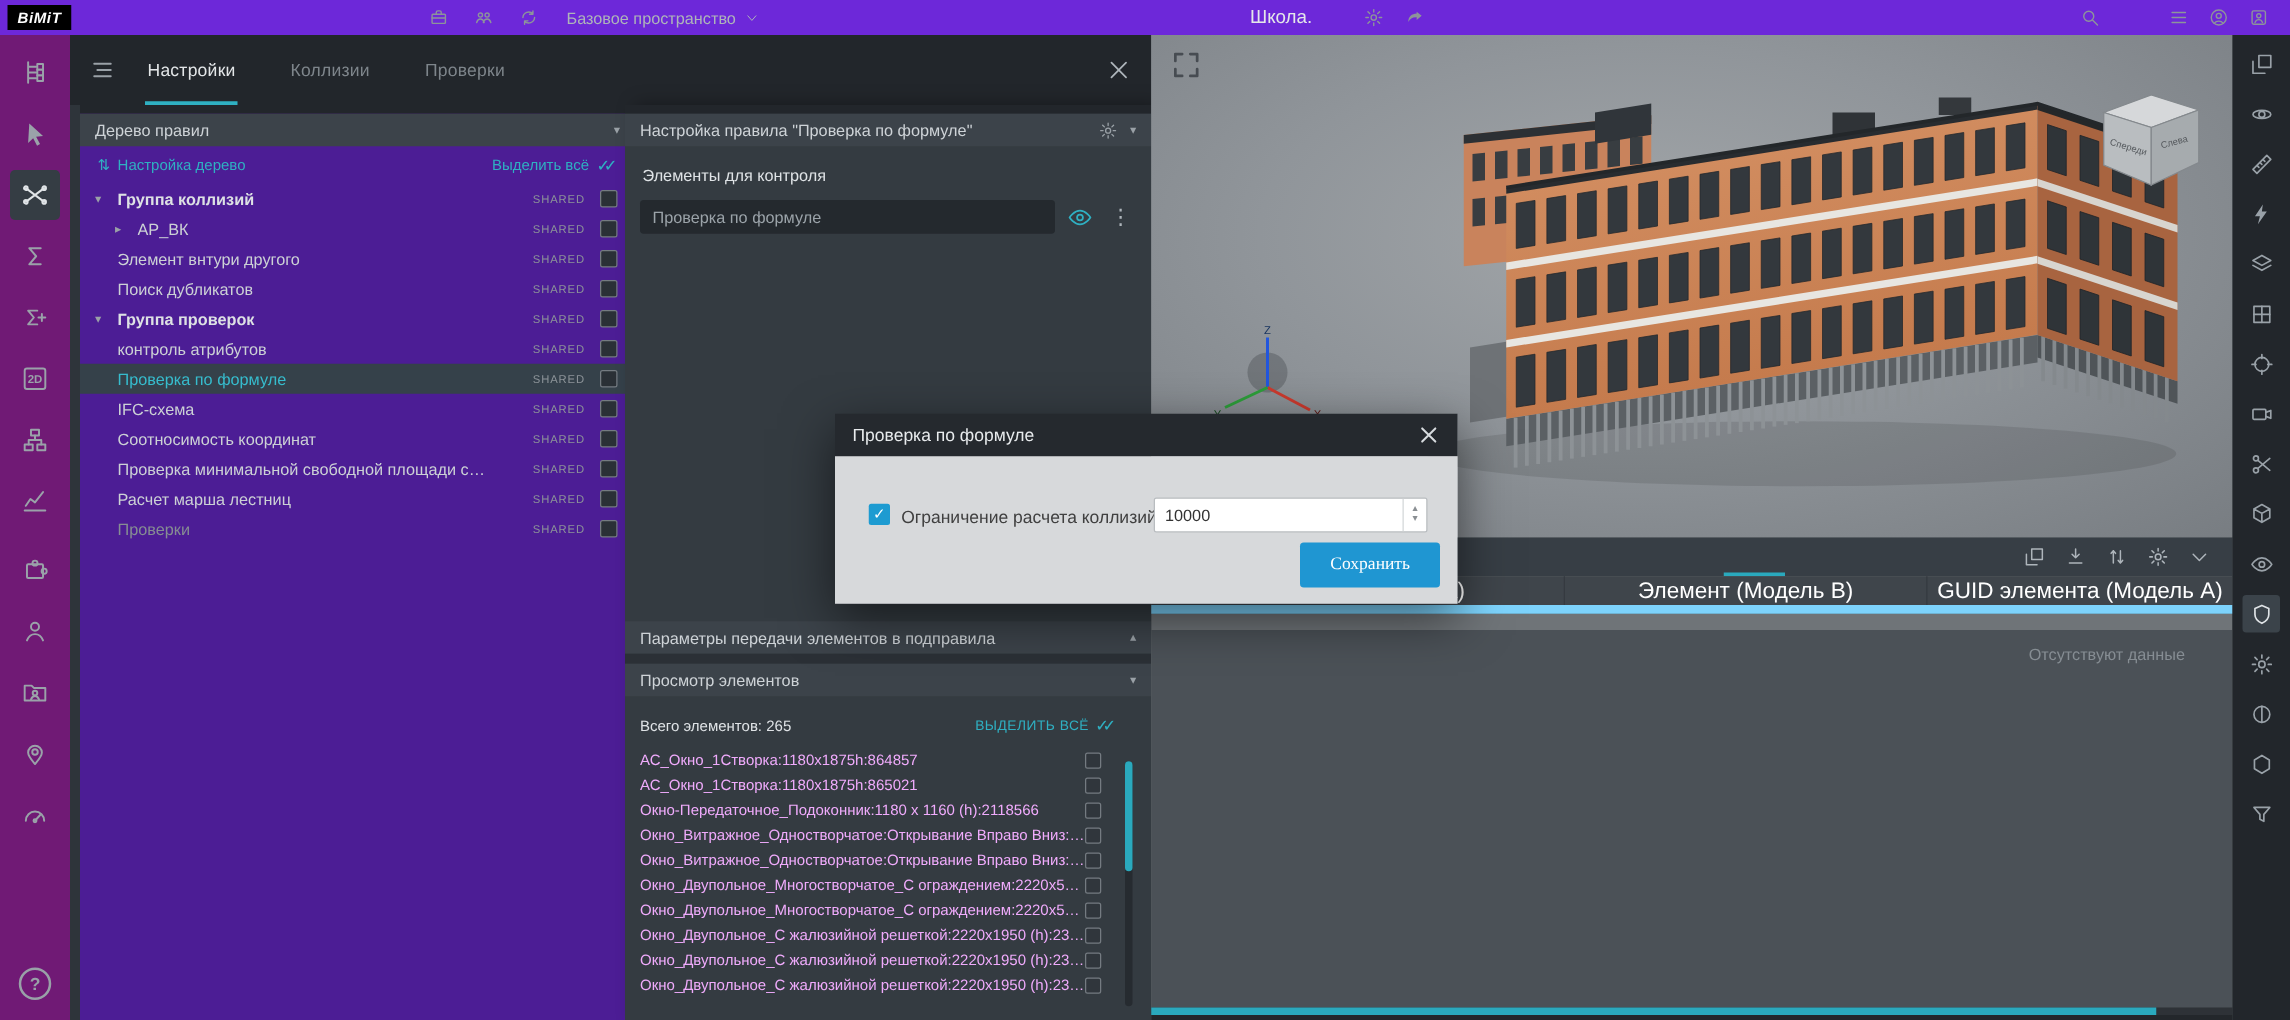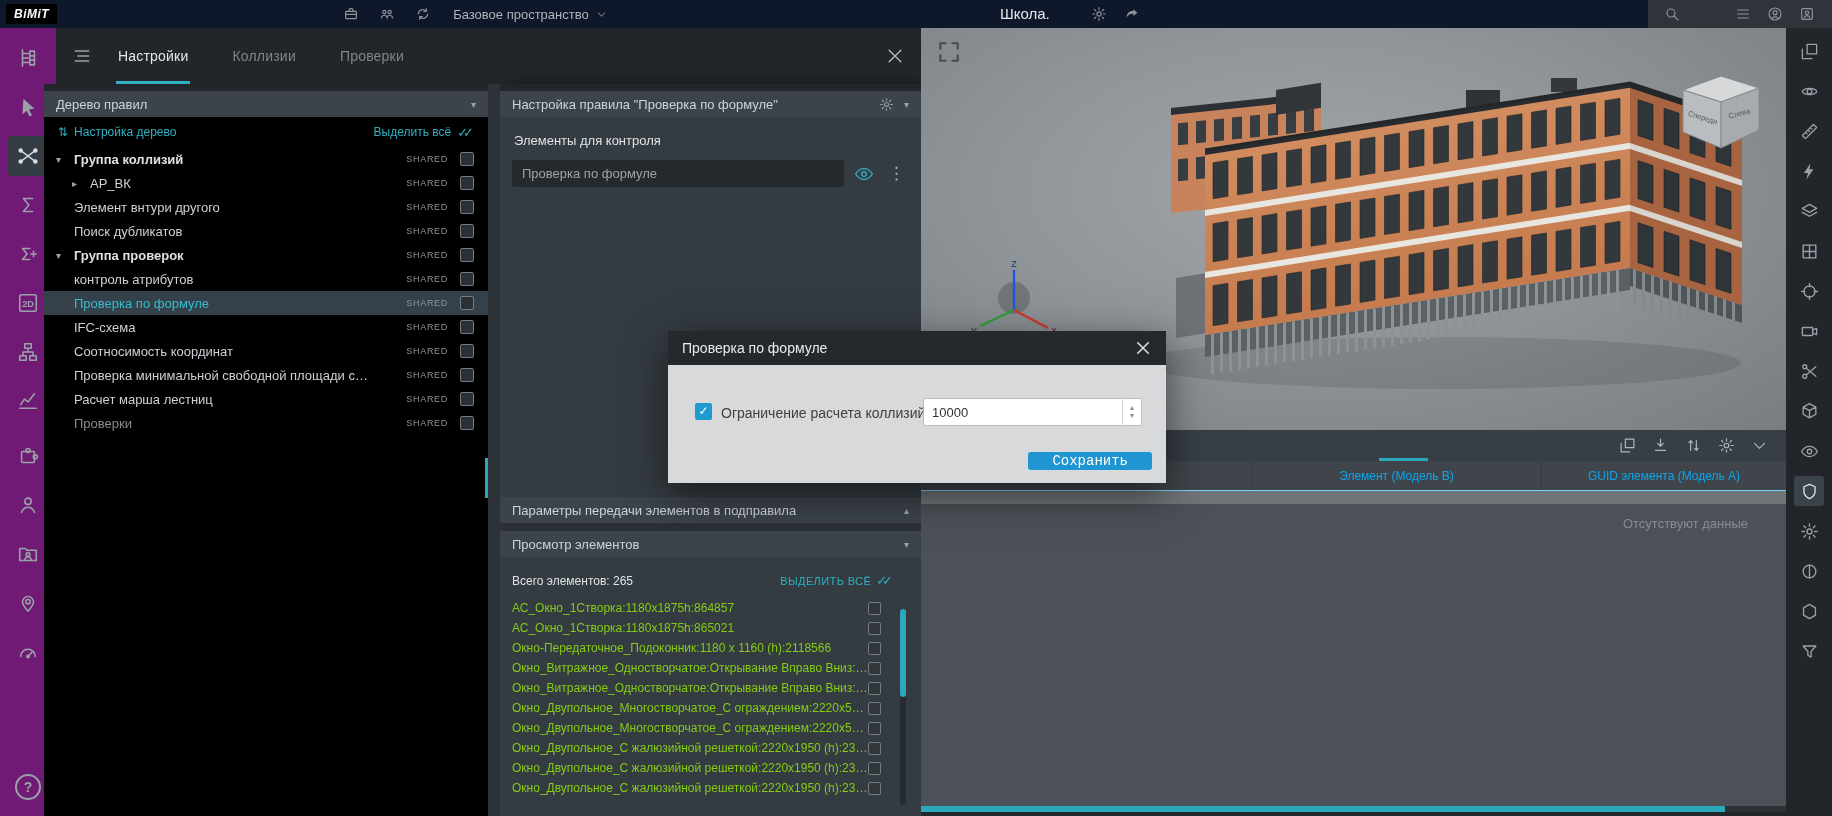--- a/index.html
+++ b/index.html
@@ -2,21 +2,21 @@
 <html><head>
 <meta charset="utf-8">
 <style>
   *{box-sizing:border-box;margin:0;padding:0}
   html,body{background:#101214}
   body{font-family:"Liberation Sans",sans-serif;font-size:13px;color:#cfd4d8}
   .app{position:relative;width:1832px;height:816px;overflow:hidden;background:#2e343a}
   .abs{position:absolute}
   svg.ic{stroke:currentColor;fill:none;stroke-width:1.7;stroke-linecap:round;stroke-linejoin:round;display:block}
   
-  .topbar{left:0;top:0;width:1648px;height:28px;background:#0f172a;display:flex;align-items:center;color:#9aa1a7}
+  .topbar{left:0;top:0;width:1832px;height:28px;background:#6d28d9;display:flex;align-items:center;color:#9aa1a7}
   .logo{background:#000;color:#fff;font-weight:bold;font-style:italic;font-size:12px;padding:3px 8px;margin-left:6px;letter-spacing:.5px;cursor:pointer}
   .tb-group{display:flex;align-items:center;gap:8px;margin-left:280px}
   .tb-btn{width:28px;height:24px;display:flex;align-items:center;justify-content:center;color:#8d949a;cursor:pointer}
   .tb-btn svg{width:16px;height:16px}
   .workspace{display:flex;align-items:center;gap:7px;margin-left:16px;color:#aeb4b9;cursor:pointer}
   .workspace svg{width:11px;height:11px}
   .title-center{position:absolute;left:1000px;top:0;height:28px;line-height:28px;font-size:15px;color:#e4e7e9}
   .tb-abs{position:absolute;top:2px}
   
   .left-toolbar{left:0;top:28px;width:56px;height:788px;background:#701a75;display:flex;flex-direction:column;align-items:center;padding-top:10px;gap:9px}
@@ -36,21 +36,21 @@
   
   .panel{top:84px;height:732px}
   .gapline{height:7px;background:#22262b}
   .sec-h{height:26px;background:#3c434a;display:flex;align-items:center;padding:0 12px;color:#ced3d7;font-size:13px}
   .sec-h .right{margin-left:auto;display:flex;align-items:center;gap:10px;color:#9aa1a7}
   .sec-h .chev{font-size:10px;color:#9aa1a7}
   .sec-h svg{width:15px;height:15px}
   .teal{color:#2fb0c2}
   .dcheck{color:#2fb0c2;letter-spacing:-5px;font-size:13px;padding-right:5px}
   
-  .tree-panel{left:44px;width:444px;background:#000000}
+  .tree-panel{left:64px;width:444px;background:#4c1d95}
   .tree-util{height:30px;display:flex;align-items:center;padding:0 14px;font-size:12px}
   .tree-util .lnk{display:flex;align-items:center;gap:6px;cursor:pointer}
   .tree-util .rightlnk{margin-left:auto}
   .t-row{height:24px;display:flex;align-items:center;padding:0 14px 0 12px;font-size:13px;color:#ccd1d5;cursor:pointer}
   .t-row .chev{width:16px;flex:none;color:#9aa1a7;font-size:10px}
   .t-row .lbl{margin-left:2px;white-space:nowrap;overflow:hidden;text-overflow:ellipsis;max-width:296px}
   .t-row.group .lbl{font-weight:bold;color:#dde1e4}
   .t-row.child{padding-left:28px}
   .t-row.selected{background:#35414a}
   .t-row.selected .lbl{color:#36bccd}
@@ -63,33 +63,33 @@
   .rp-body1{height:380px;padding:12px}
   .rp-label{color:#dfe3e6;margin:4px 0 12px 2px}
   .field-row{display:flex;align-items:center;gap:10px}
   .field{flex:1;height:27px;background:#24292e;border-radius:3px;display:flex;align-items:center;padding:0 10px;color:#9ba3a9;cursor:pointer}
   .eye-btn{width:20px;height:20px;color:#2fb0c2;cursor:pointer}
   .kebab{color:#aeb5bb;font-size:17px;line-height:17px;padding:0 4px;cursor:pointer}
   .hdr-split{height:8px;background:#2b3036}
   .rp-body2{position:relative;padding:16px 12px 0;height:251px;overflow:hidden}
   .total-row{display:flex;align-items:center;font-size:12px;color:#dfe3e6;margin-bottom:10px;padding-right:16px}
   .total-row .sel{margin-left:auto;display:flex;align-items:center;gap:5px;font-size:11px;letter-spacing:.4px;cursor:pointer}
-  .el-row{height:20px;display:flex;align-items:center;font-size:12px;color:#84cc16;padding-right:28px}
+  .el-row{height:20px;display:flex;align-items:center;font-size:12px;color:#f0abfc;padding-right:28px}
   .el-row .txt{white-space:nowrap;overflow:hidden;text-overflow:ellipsis}
   .el-row .cbx-s{margin-left:auto;width:13px;height:13px;background:#30363c}
   .list-track{position:absolute;right:15px;top:52px;width:6px;height:196px;background:#262b30;border-radius:3px}
   .list-thumb{position:absolute;right:15px;top:52px;width:6px;height:88px;background:#2aa9bd;border-radius:3px;cursor:grab}
   
   .viewport{left:921px;top:28px;width:865px;height:788px;background:#6f7478}
   .view3d{left:0;top:0;width:865px;height:402px;background:radial-gradient(ellipse at 45% 40%,#a2a6a9 0%,#90959a 45%,#787d82 100%);overflow:hidden}
   .fs-icon{left:16px;top:12px;width:24px;height:24px;color:#474c52;cursor:pointer}
   .res-strip{left:0;top:402px;width:865px;height:31px;background:#373e45;display:flex;align-items:center;justify-content:flex-end;gap:16px;padding-right:18px;color:#aeb5bb}
   .res-strip svg{width:17px;height:17px;cursor:pointer}
   .tab-ind{left:458px;top:430px;width:49px;height:3px;background:#2aa9bd}
-  .res-head{left:0;top:433px;width:865px;height:30px;background:#3f454b;display:flex;border-bottom:1px solid #7dd3fc;color:#0ea5e9;font-size:12px}
+  .res-head{left:0;top:433px;width:865px;height:30px;background:#3f454b;display:flex;border-bottom:7px solid #7dd3fc;color:#ffffff;font-size:18px}
   .res-col{display:flex;align-items:center;justify-content:center}
   .res-col+.res-col{border-left:1px solid #353a40}
   .res-body{left:0;top:476px;width:865px;height:315px;background:#4b5157}
   .empty-text{position:absolute;right:38px;top:12px;color:#868d93;font-size:13px}
   .progress-track{left:0;top:778px;width:865px;height:6px;background:#2e3237}
   .progress-fill{height:100%;width:93%;background:#2aa9bd}
   .below-bar{left:0;top:784px;width:865px;height:4px;background:#23272b}
   
   .right-toolbar{left:1786px;top:28px;width:46px;height:788px;background:#22262b;display:flex;flex-direction:column;align-items:center;padding-top:8px;gap:10px}
   .rt-btn{width:30px;height:30px;border-radius:3px;display:flex;align-items:center;justify-content:center;color:#99a1a8;cursor:pointer;flex:none}
@@ -98,21 +98,21 @@
   
   .modal{left:668px;top:331px;width:498px;z-index:40;box-shadow:0 12px 38px rgba(0,0,0,.55)}
   .modal-h{height:34px;background:#25292e;display:flex;align-items:center;padding:0 14px;color:#e8ebed;font-size:14px}
   .modal-h .mclose{margin-left:auto;width:18px;height:18px;color:#d6dadd;cursor:pointer}
   .modal-b{position:relative;height:118px;background:#d7d9db}
   .cbx-b{position:absolute;left:27px;top:38px;width:17px;height:17px;background:#1d9bd1;border-radius:2px;color:#fff;font-size:12px;line-height:17px;text-align:center;cursor:pointer}
   .cbx-lbl{position:absolute;left:53px;top:40px;color:#404040;font-size:14px}
   .num{position:absolute;left:255px;top:33px;width:219px;height:28px;background:#fff;border:1px solid #b9bdc0;border-radius:2px}
   .num input{width:100%;height:100%;border:0;padding:0 24px 0 8px;font-size:13px;color:#333;background:transparent;outline:none;font-family:"Liberation Sans",sans-serif}
   .spin{position:absolute;right:0;top:0;width:19px;height:100%;border-left:1px solid #d4d7d9;display:flex;flex-direction:column;align-items:center;justify-content:center;color:#8a8f93;font-size:7px;line-height:8px;cursor:pointer}
-  .save-btn{position:absolute;right:14px;bottom:13px;height:18px;padding:0 24px;background:#1f96d2;color:#fff;border:none;border-radius:3px;font-size:14px;font-family:Liberation Mono, monospace;cursor:pointer}
+  .save-btn{position:absolute;right:14px;bottom:13px;height:36px;padding:0 24px;background:#1f96d2;color:#fff;border:none;border-radius:3px;font-size:14px;font-family:Liberation Serif, serif;cursor:pointer}
   
   .cube-lbl{font-size:7.5px;fill:#55595d}
 </style>
 </head>
 <body>
 
 <div class="app">
 
   <header class="abs topbar">
     <div class="logo">BiMiT</div>

